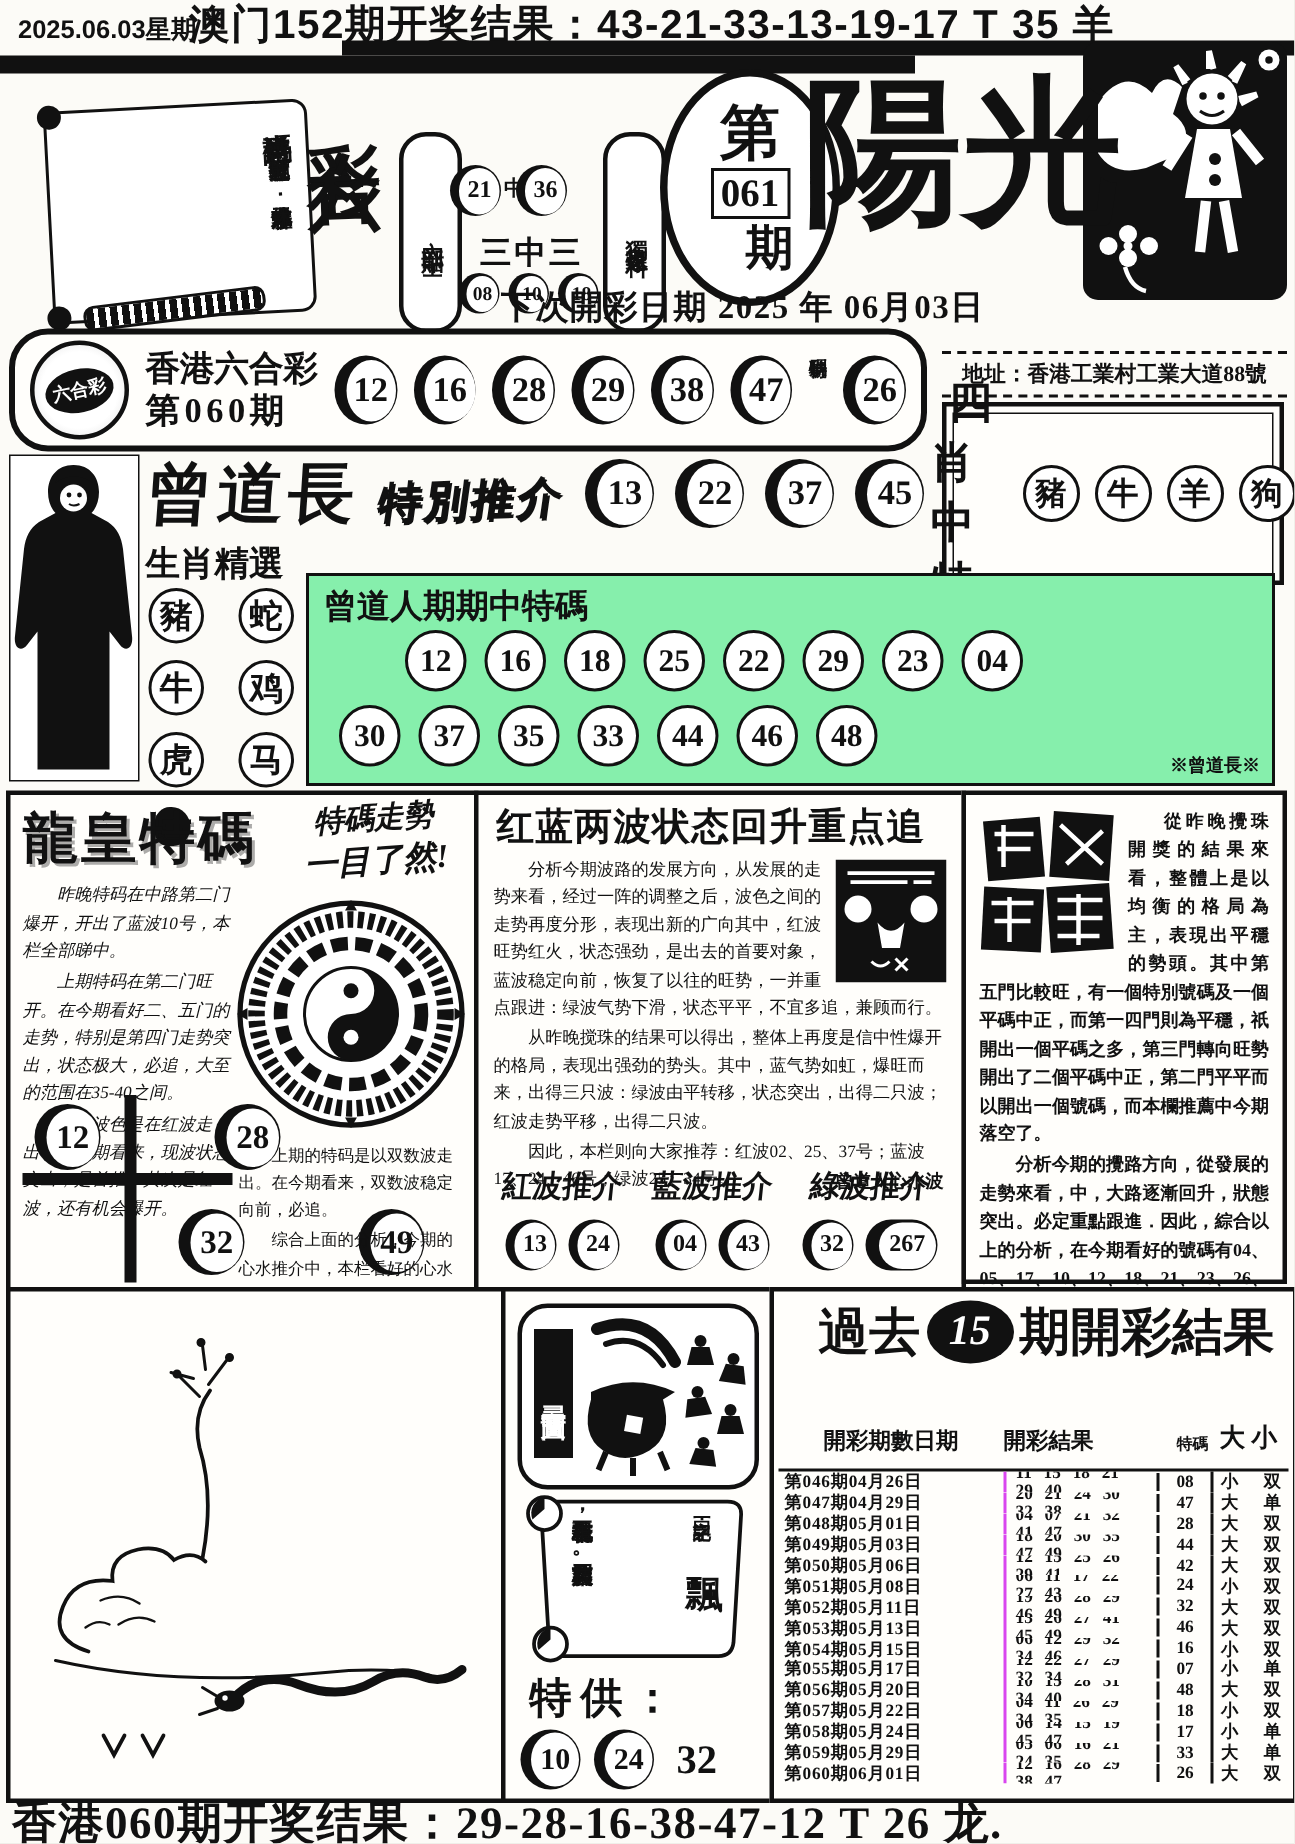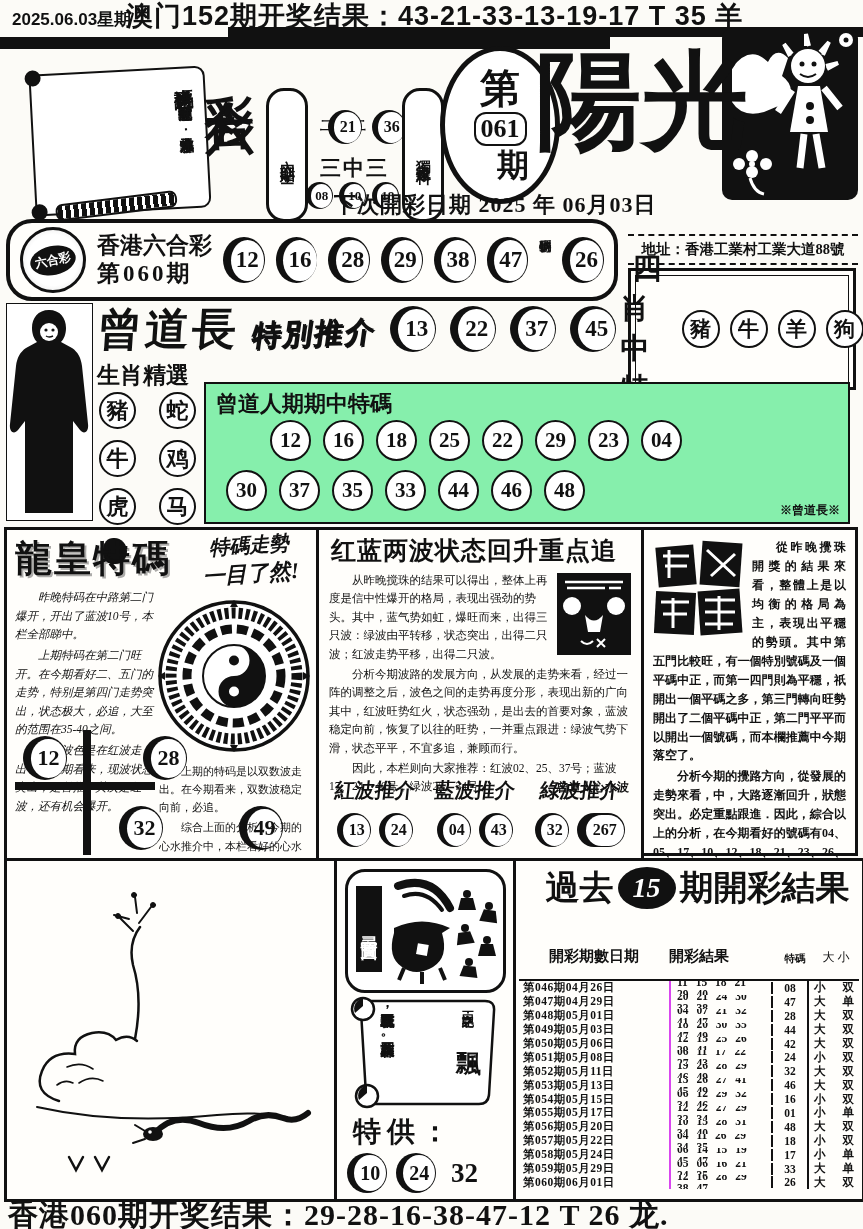--- a/index.html
+++ b/index.html
@@ -58,21 +58,21 @@
     <div style="position:absolute;left:18px;bottom:-4px;width:118px;height:13px;border:2px solid #111;border-radius:7px;background:repeating-linear-gradient(90deg,#111 0 5px,#fff 5px 8px);transform:rotate(-4deg);"></div>
   </div>
 
   <div class="abs vert hdr900" style="left:206px;top:64px;height:152px;font-size:49px;line-height:1;letter-spacing:-4px;transform:rotate(-2deg);">六合彩</div>
 
   <div class="pill abs" style="left:266px;top:88px;width:36px;height:128px;">
     <span class="vert">內部貼士</span>
   </div>
 
   <div class="abs sans hdr900" style="left:320px;top:101px;font-size:14px;letter-spacing:2px;margin-top:16px;">二中二</div>
-  <div class="abs" style="left:328px;top:110px;display:flex;gap:10px;">
+  <div class="abs" style="left:300px;top:110px;display:flex;gap:10px;">
     <span class="ball b34">
         <span class="face">21</span>
       </span>
     <span class="ball b34">
         <span class="face">36</span>
       </span>
   </div>
   <div class="abs sans hdr900" style="left:320px;top:154px;font-size:21px;letter-spacing:2px;">三中三</div>
   <div class="abs" style="left:306px;top:182px;display:flex;gap:6px;">
     <span class="ball b27">
@@ -85,21 +85,21 @@
         <span class="face">18</span>
       </span>
   </div>
 
   <div class="pill abs" style="left:402px;top:88px;width:36px;height:128px;">
     <span class="vert">獨家爆料</span>
   </div>
 
   <div class="abs" style="left:440px;top:46px;width:110px;height:148px;border:5px solid #111;border-radius:50%;background:#fff;display:flex;flex-direction:column;align-items:center;justify-content:center;">
     <span class="hdr900" style="font-size:40px;line-height:1;">第</span>
-    <span style="font-size:26px;font-weight:800;border:2.5px solid #111;border-radius:12px;padding:0 5px;margin:3px 12px;">061</span>
+    <span style="font-size:26px;font-weight:800;border:2.5px solid #111;border-radius:0;padding:0 5px;margin:3px 12px;">061</span>
     <span class="hdr900" style="font-size:32px;line-height:1;margin-left:26px;">期</span>
   </div>
 
   <div class="abs hdr900" style="left:536px;top:28px;font-size:106px;line-height:1.4;letter-spacing:0px;z-index:3;">陽光</div>
 
   <svg class="abs" style="left:722px;top:28px;z-index:2;" width="136" height="172" viewBox="0 0 136 172">
     <rect width="136" height="172" rx="10" fill="#111"></rect>
     <circle cx="124" cy="12" r="7" fill="#fff"></circle>
       <circle cx="124" cy="12" r="2.5" fill="#111"></circle>
     <path d="M10,40 q18,-24 36,-6 q8,-16 20,-4 l-6,18 q14,10 6,26 l-24,10 q-22,6 -32,-10 z" fill="#fff"></path>
@@ -278,22 +278,22 @@
           </g>
         <g fill="#fff">
             <circle cx="15" cy="33" r="9"></circle>
             <circle cx="59" cy="33" r="9"></circle>
             <path d="M28,42 q9,11 18,0 l-3,17 h-12 z"></path>
           </g>
         <g stroke="#fff" stroke-width="2" fill="none">
             <path d="M24,68 q6,6 12,0 M40,66 l8,8 M48,66 l-8,8"></path>
           </g>
       </svg>
+      <p>分析今期波路的发展方向，从发展的走势来看，经过一阵的调整之后，波色之间的走势再度分形，表现出新的广向其中，红波旺势红火，状态强劲，是出去的首要对象，蓝波稳定向前，恢复了以往的旺势，一并重点跟进：绿波气势下滑，状态平平，不宜多追，兼顾而行。</p>
       <p>从昨晚搅珠的结果可以得出，整体上再度是信中性爆开的格局，表现出强劲的势头。其中，蓝气势如虹，爆旺而来，出得三只波：绿波由平转移，状态突出，出得二只波；红波走势平移，出得二只波。</p>
-      <p>分析今期波路的发展方向，从发展的走势来看，经过一阵的调整之后，波色之间的走势再度分形，表现出新的广向其中，红波旺势红火，状态强劲，是出去的首要对象，蓝波稳定向前，恢复了以往的旺势，一并重点跟进：绿波气势下滑，状态平平，不宜多追，兼顾而行。</p>
       <p style="margin-bottom:0;">因此，本栏则向大家推荐：红波02、25、37号；蓝波17、24、46号；绿波25、34号。</p>
       <div style="text-align:right;font-size:12px;font-weight:900;margin-top:-18px;padding-right:2px;">曾道人心水波</div>
     </div>
     <div class="abs" style="left:6px;right:6px;top:247px;display:flex;justify-content:space-around;">
       <div style="text-align:center;">
         <div class="hdr900 sans" style="font-size:20px;transform:skewX(-6deg);">紅波推介</div>
         <div style="margin-top:9px;display:flex;gap:8px;justify-content:center;">
           <span class="ball b34">
               <span class="face">13</span>
             </span>
@@ -423,21 +423,21 @@
   <div class="abs box" style="left:513px;top:858px;width:346px;height:338px;">
     <div style="text-align:center;padding-top:4px;display:flex;align-items:center;justify-content:center;gap:4px;padding-left:17px;">
       <span class="hdr900" style="font-size:34px;">過去</span>
       <span style="display:inline-block;background:#111;color:#fff;border-radius:50%;width:58px;height:42px;line-height:42px;font-size:28px;font-weight:900;font-style:italic;text-align:center;">15</span>
       <span class="hdr900" style="font-size:34px;">期開彩結果</span>
     </div>
     <div style="position:absolute;left:3px;right:3px;top:86px;display:flex;align-items:flex-end;">
       <span style="width:150px;text-align:center;font-size:15px;font-weight:bold;">開彩期數日期</span>
       <span style="flex:1;text-align:center;font-size:15px;font-weight:bold;">開彩結果</span>
       <span style="width:36px;text-align:center;font-size:10.5px;font-weight:bold;margin-left:48px;">特碼</span>
-      <span style="width:46px;text-align:center;font-size:12px;font-weight:normal;">大 小</span>
+      <span style="width:46px;font-size:17px;font-weight:bold;">大 小</span>
     </div>
     <div style="position:absolute;left:3px;right:3px;top:118px;bottom:3px;border-top:2px solid #111;">
 
         <div class="hrow">
           <div class="hc1">第046期04月26日</div>
           <div class="hc2">11 15 18 21 29 40</div>
           <div class="hc3">08</div>
           <div class="hc4">
             <span>小</span>
             <span>双</span>
@@ -520,21 +520,21 @@
           <div class="hc3">16</div>
           <div class="hc4">
             <span>小</span>
             <span>双</span>
           </div>
         </div>
 
         <div class="hrow">
           <div class="hc1">第055期05月17日</div>
           <div class="hc2">12 22 27 29 32 34</div>
-          <div class="hc3">01</div>
+          <div class="hc3">07</div>
           <div class="hc4">
             <span>小</span>
             <span>单</span>
           </div>
         </div>
 
         <div class="hrow">
           <div class="hc1">第056期05月20日</div>
           <div class="hc2">10 15 28 31 34 40</div>
           <div class="hc3">48</div>

